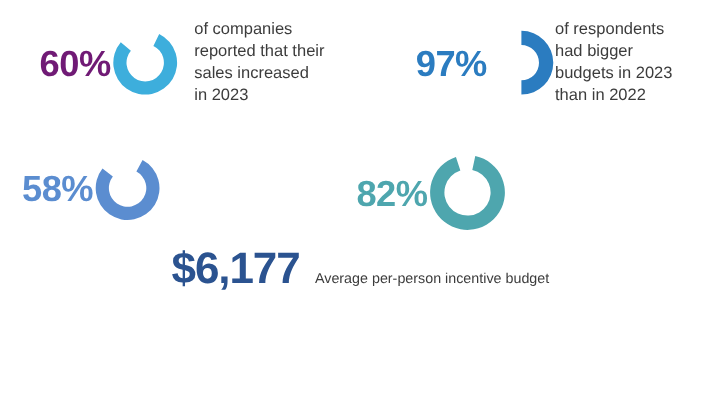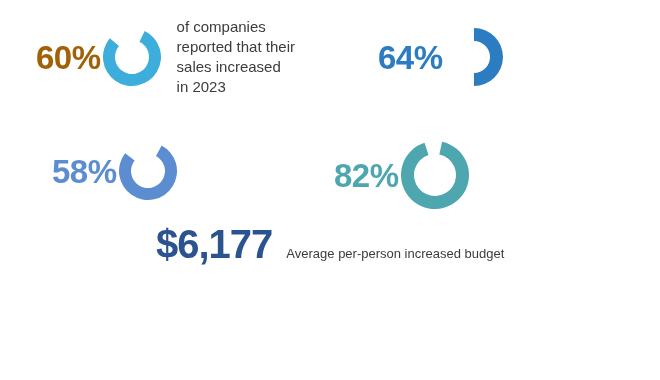--- a/index.html
+++ b/index.html
@@ -44,22 +44,22 @@
   .stat-caption {
     font-size: 15px;
     line-height: 1.32;
     color: #3c3c3c;
     white-space: pre-line;
   }
 
   
   #block-0 { left: 36px;  top: 14px; }
   #block-1 { left: 378px; top: 14px; }
-  #block-2 { left: 52px;  top: 128px; }
-  #block-3 { left: 334px; top: 128px; }
+  #block-2 { left: 20px;  top: 128px; }
+  #block-3 { left: 324px; top: 128px; }
 
   
   #headline {
     position: absolute;
     left: 156px;
     top: 224px;
     display: flex;
     align-items: baseline;
     justify-content: flex-end;
   }
@@ -76,49 +76,53 @@
     margin-left: 14px;
     white-space: nowrap;
   }
 </style>
 </head>
 <body>
 
 <div id="infographic">
 
   <div class="stat-block" id="block-0">
-    <span class="stat-value" style="color: #a16207;">60%</span>
+    <span class="stat-value" style="color: #701a75;">60%</span>
     <svg class="donut" width="76" height="86" viewBox="0 0 76 86">
         <path d="M 43.71276325688325 16.934972657324156 A 29 29 0 1 1 8.784711149549636 24.359159319090363 L 17.977244466977375 32.07261063532883 A 17 17 0 1 0 38.45230949541432 27.720501212914158 Z" fill="#3DAEDC"></path>
       </svg>
     <span class="stat-caption">of companies
 reported that their
 sales increased
 in 2023</span>
   </div>
 
   <div class="stat-block" id="block-1">
-    <span class="stat-value" style="color: rgb(43, 124, 192);">64%</span>
+    <span class="stat-value" style="color: rgb(43, 124, 192);">97%</span>
     <svg class="donut" width="62" height="86" viewBox="0 0 62 86">
         <path d="M 31 14 A 29 29 0 0 1 31 72 L 31 59 A 16 16 0 0 0 31 27 Z" fill="#2B7CC0"></path>
       </svg>
+    <span class="stat-caption">of respondents
+had bigger
+budgets in 2023
+than in 2022</span>
   </div>
 
   <div class="stat-block" id="block-2">
     <span class="stat-value" style="color: rgb(91, 141, 208);">58%</span>
     <svg class="donut" width="76" height="86" viewBox="0 0 76 86">
         <path d="M 44.61467532079084 17.394519807091122 A 29 29 0 1 1 8.147688145405056 25.145817215555923 L 17.603817188685724 32.53375491946382 A 17 17 0 1 0 38.98101656736014 27.989890921398242 Z" fill="#5B8DD0"></path>
       </svg>
   </div>
 
   <div class="stat-block" id="block-3">
     <span class="stat-value" style="color: rgb(78, 166, 174);">82%</span>
     <svg class="donut" width="88" height="94" viewBox="0 0 88 94">
         <path d="M 43.06899748780382 13.742981575050614 A 34 34 0 1 1 25.49342219125178 14.664078445964783 L 29.5106431181261 27.027813157801777 A 21 21 0 1 0 40.366145507172945 26.458900384590084 Z" fill="#4EA6AE"></path>
       </svg>
   </div>
 
   <div id="headline">
     <span id="headline-value" style="color: rgb(43, 83, 144);">$6,177</span>
-    <span id="headline-caption">Average per-person increased budget</span>
+    <span id="headline-caption">Average per-person incentive budget</span>
   </div>
 
 </div>
 
 </body></html>

